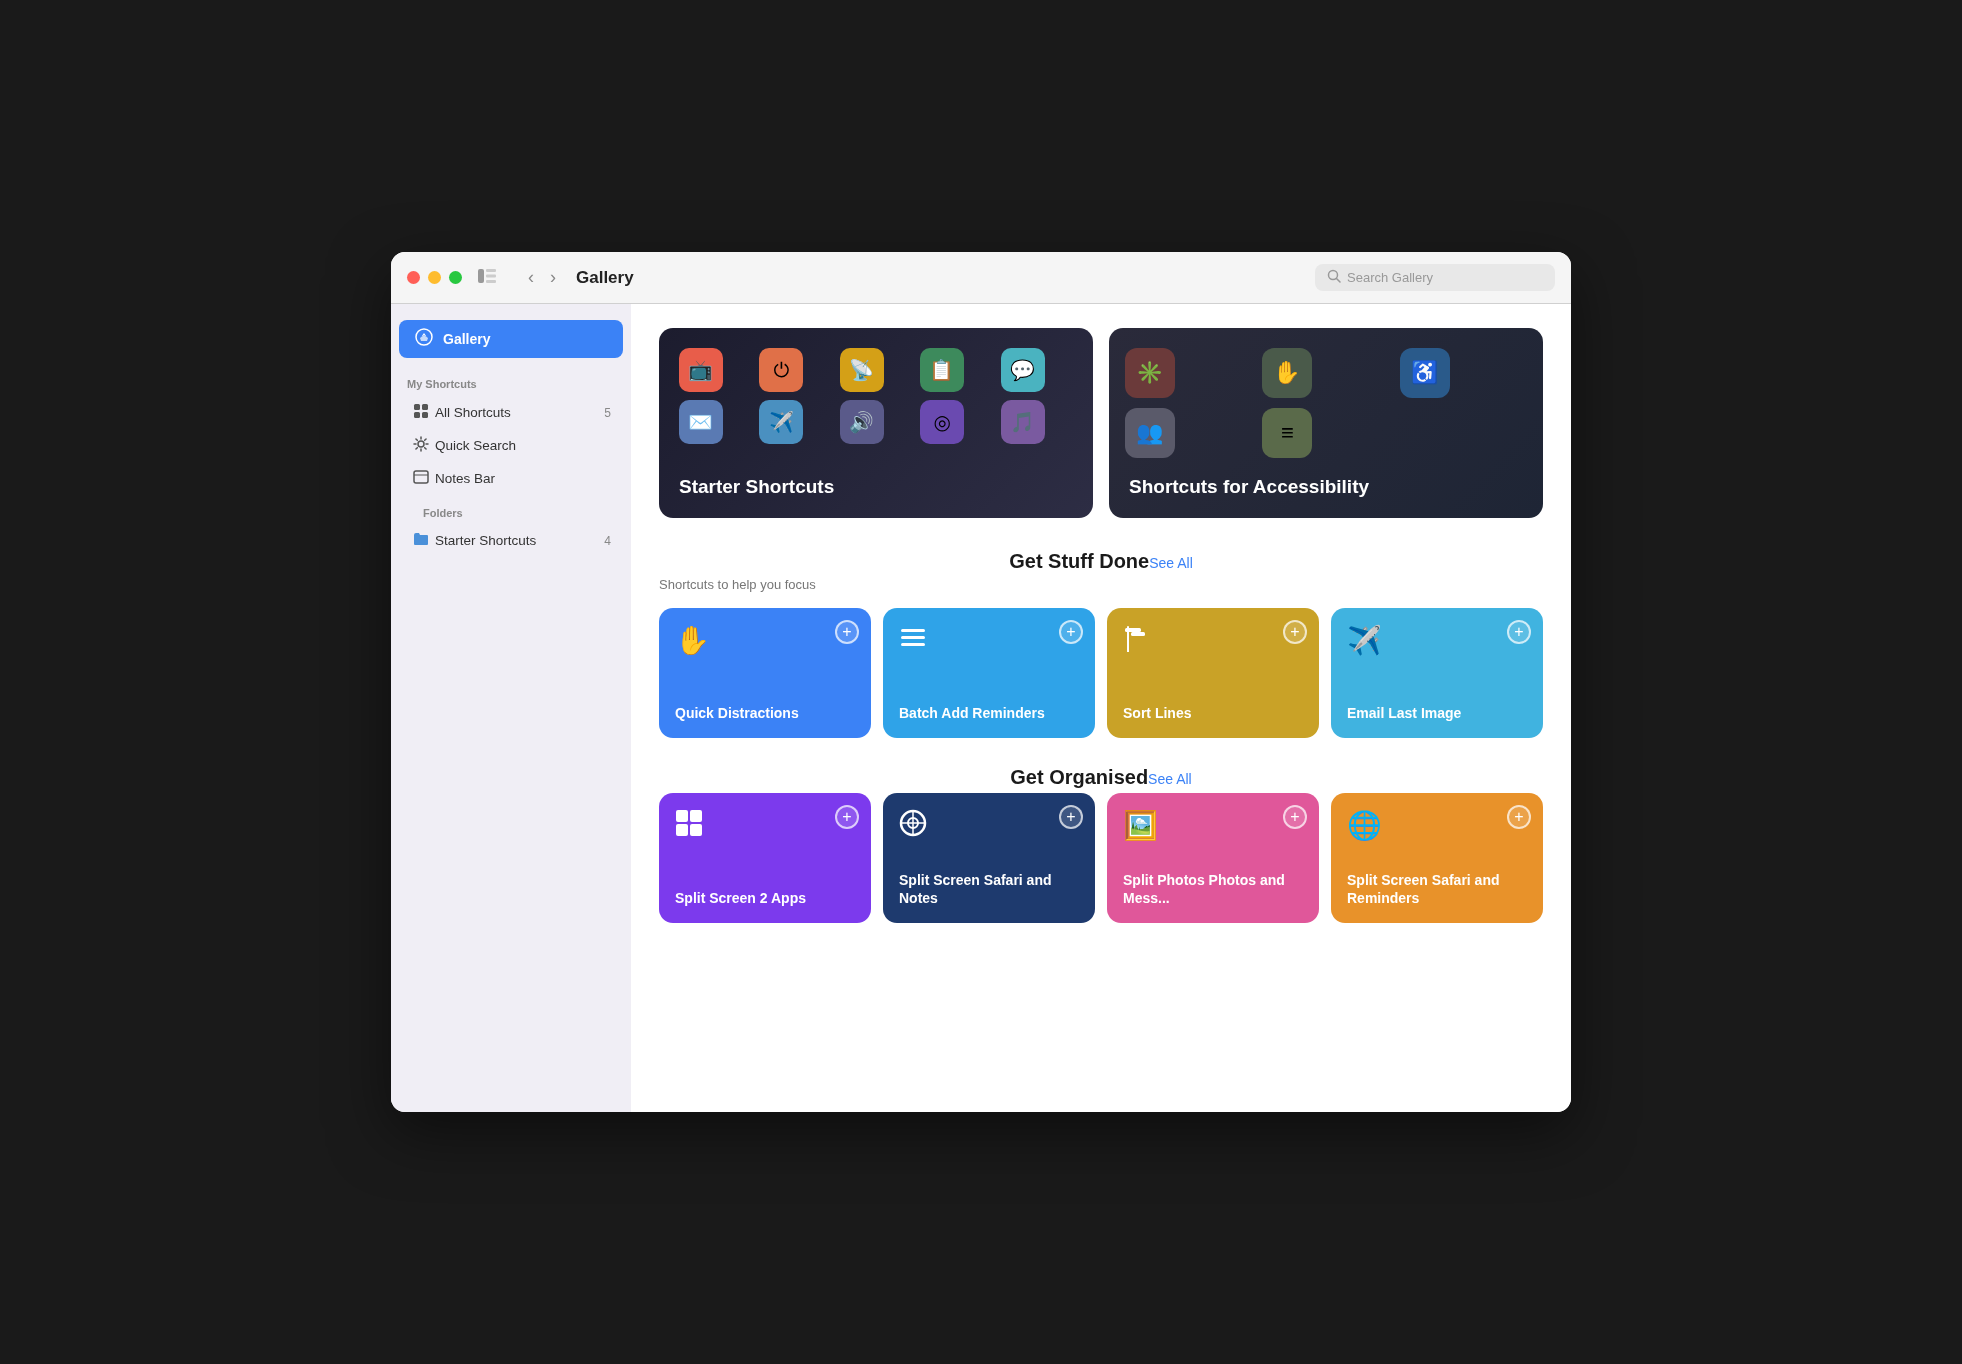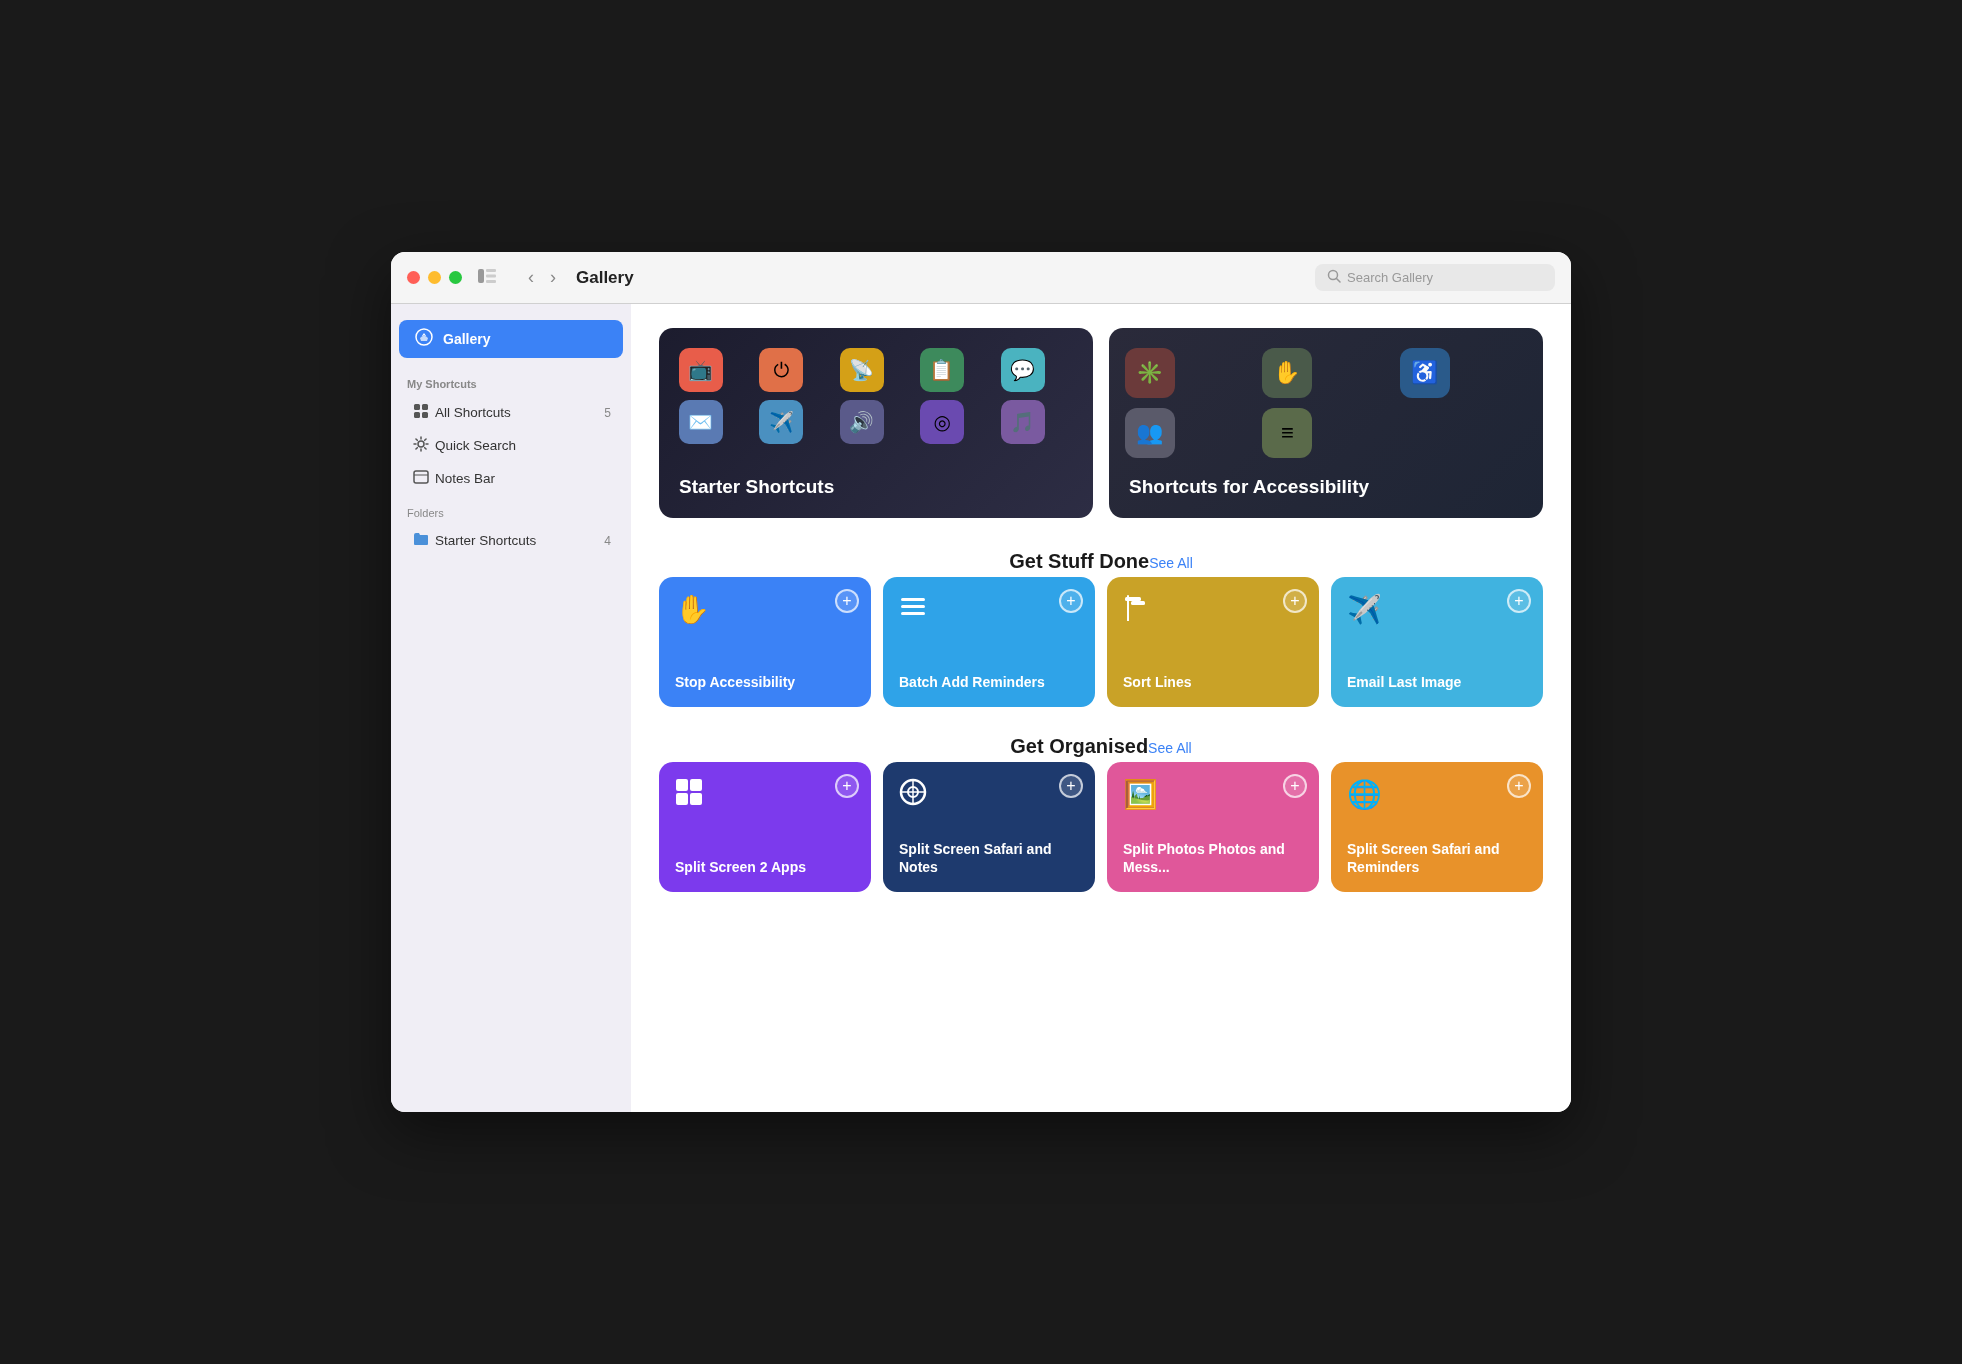--- a/index.html
+++ b/index.html
@@ -152,23 +152,23 @@
       font-size: 13.5px;
       color: #333;
       flex: 1;
     }
     .sidebar-item-badge {
       font-size: 12px;
       color: #888;
     }
     .sidebar-folders-label {
       font-size: 11px;
-      font-weight: 400;
+      font-weight: 700;
       color: #888;
-      padding: 12px 16px 6px;
+      padding: 12px 32px 6px;
     }
     .content-area {
       flex: 1;
       overflow-y: auto;
       padding: 24px 28px;
       background: #fff;
     }
     .section-header-row {
       display: flex;
       align-items: baseline;
@@ -431,27 +431,28 @@
             <div class="acc-icon-box" style="background:#5a6a4a;">≡</div>
           </div>
           <div class="hero-card-title">Shortcuts for Accessibility</div>
         </div>
       </div>
 
       <div class="section-header-row">
         <span class="section-title">Get Stuff Done</span>
         <button class="see-all-btn">See All</button>
       </div>
+      <div class="section-subtitle">Shortcuts to help you focus</div>
 
       <div class="shortcuts-grid">
 
         <div class="shortcut-card shortcut-card-blue">
           <div class="add-btn">+</div>
           <div class="shortcut-icon">✋</div>
-          <div class="shortcut-label">Stop Accessibility</div>
+          <div class="shortcut-label">Quick Distractions</div>
         </div>
 
         <div class="shortcut-card shortcut-card-blue2">
           <div class="add-btn">+</div>
           <div class="shortcut-icon">
             <svg width="28" height="28" viewBox="0 0 28 28" fill="white">
               <rect x="2" y="5" width="24" height="3" rx="1.5"></rect>
               <rect x="2" y="12" width="24" height="3" rx="1.5"></rect>
               <rect x="2" y="19" width="24" height="3" rx="1.5"></rect>
             </svg>

